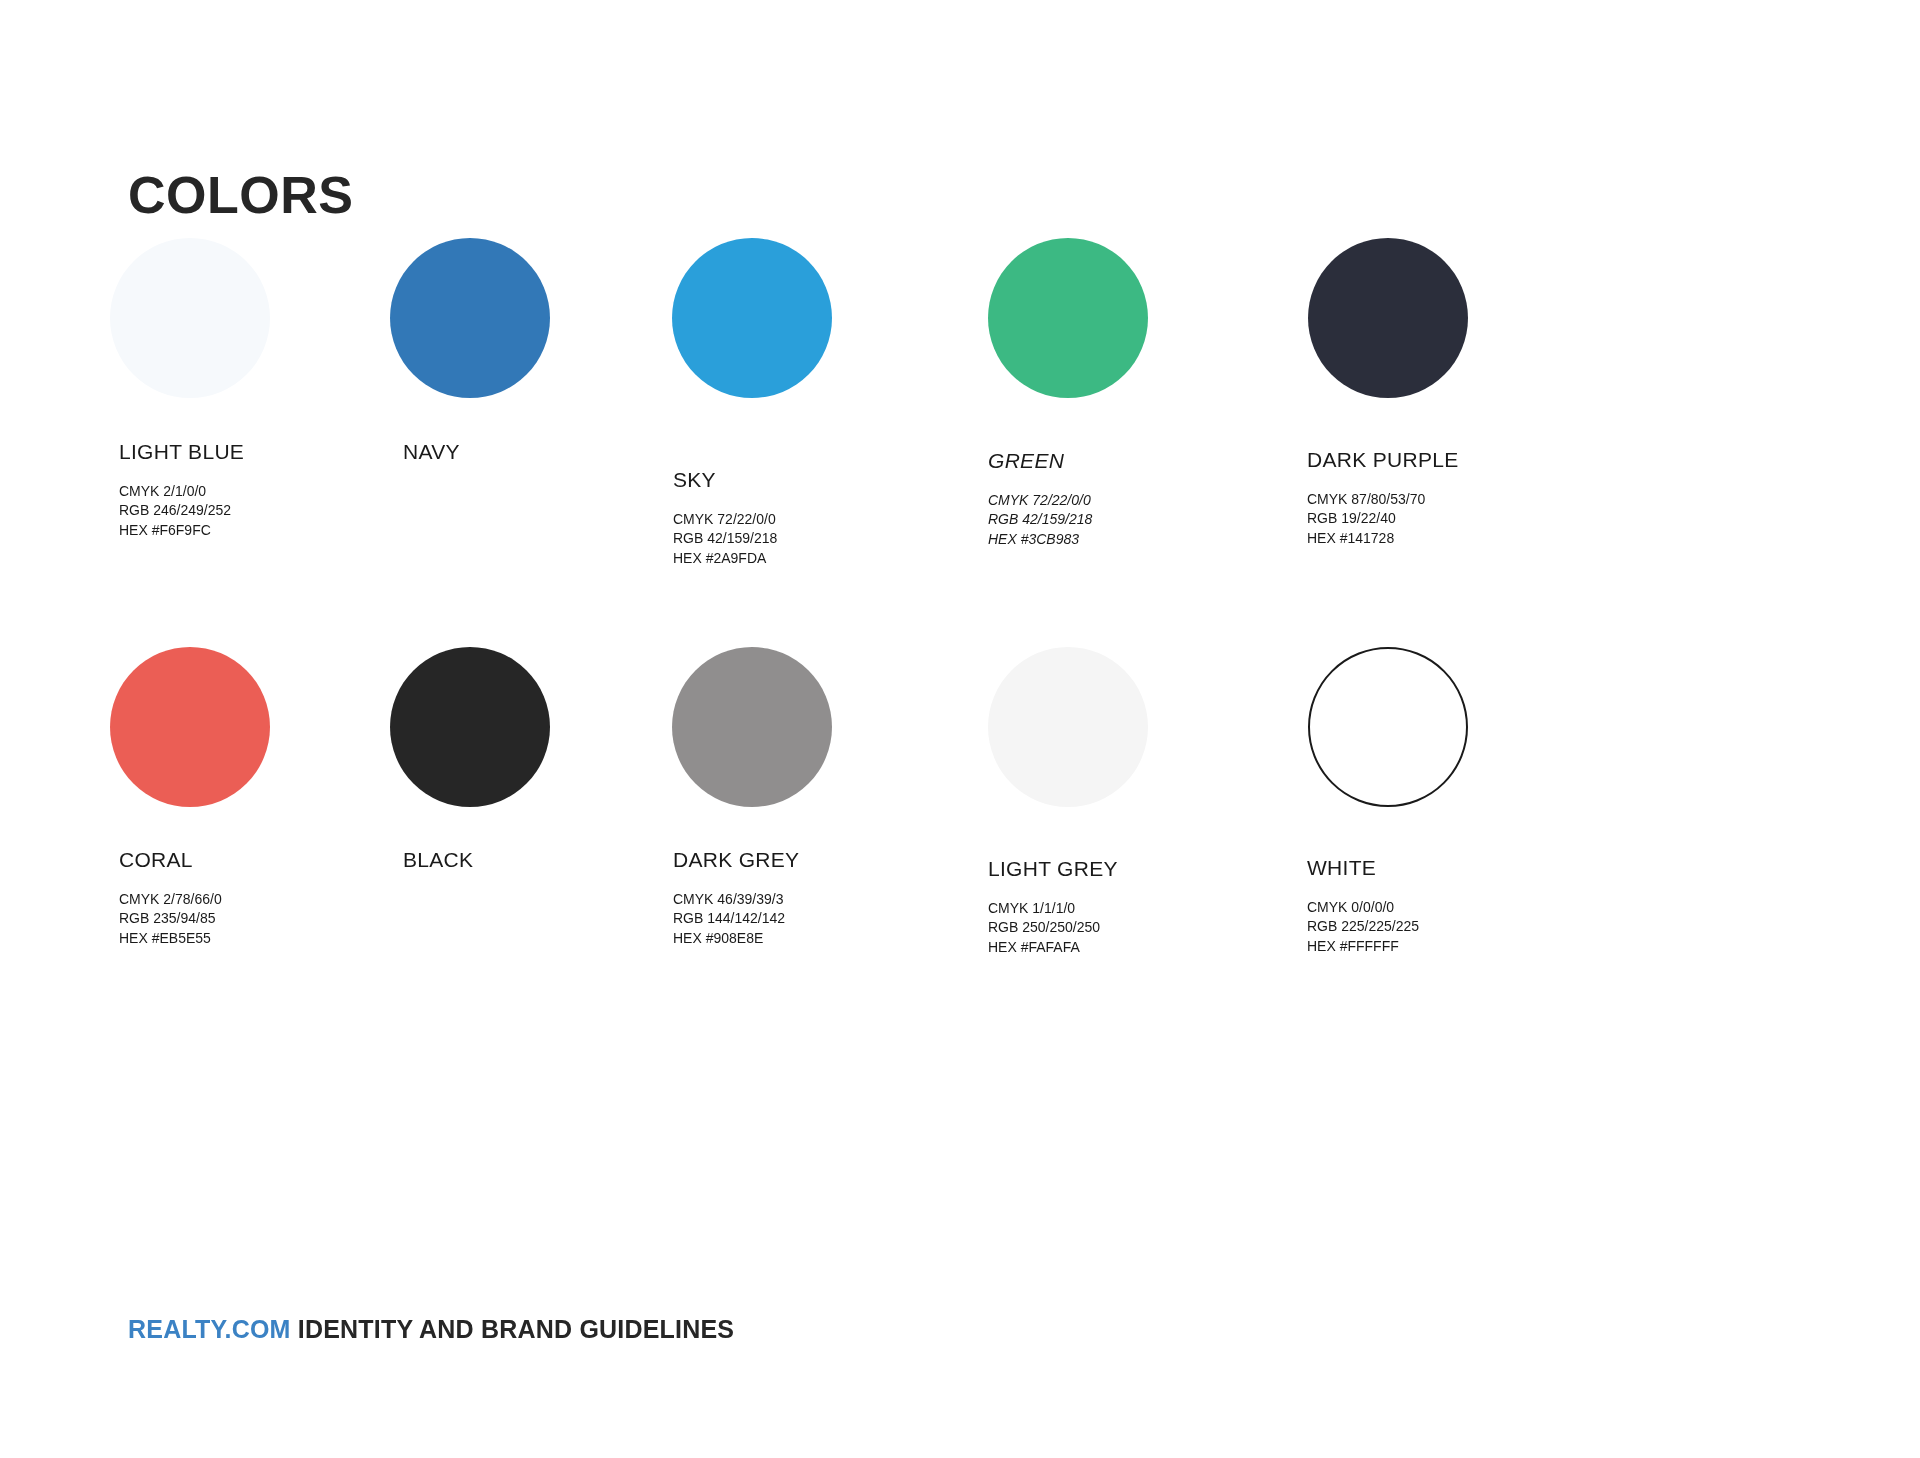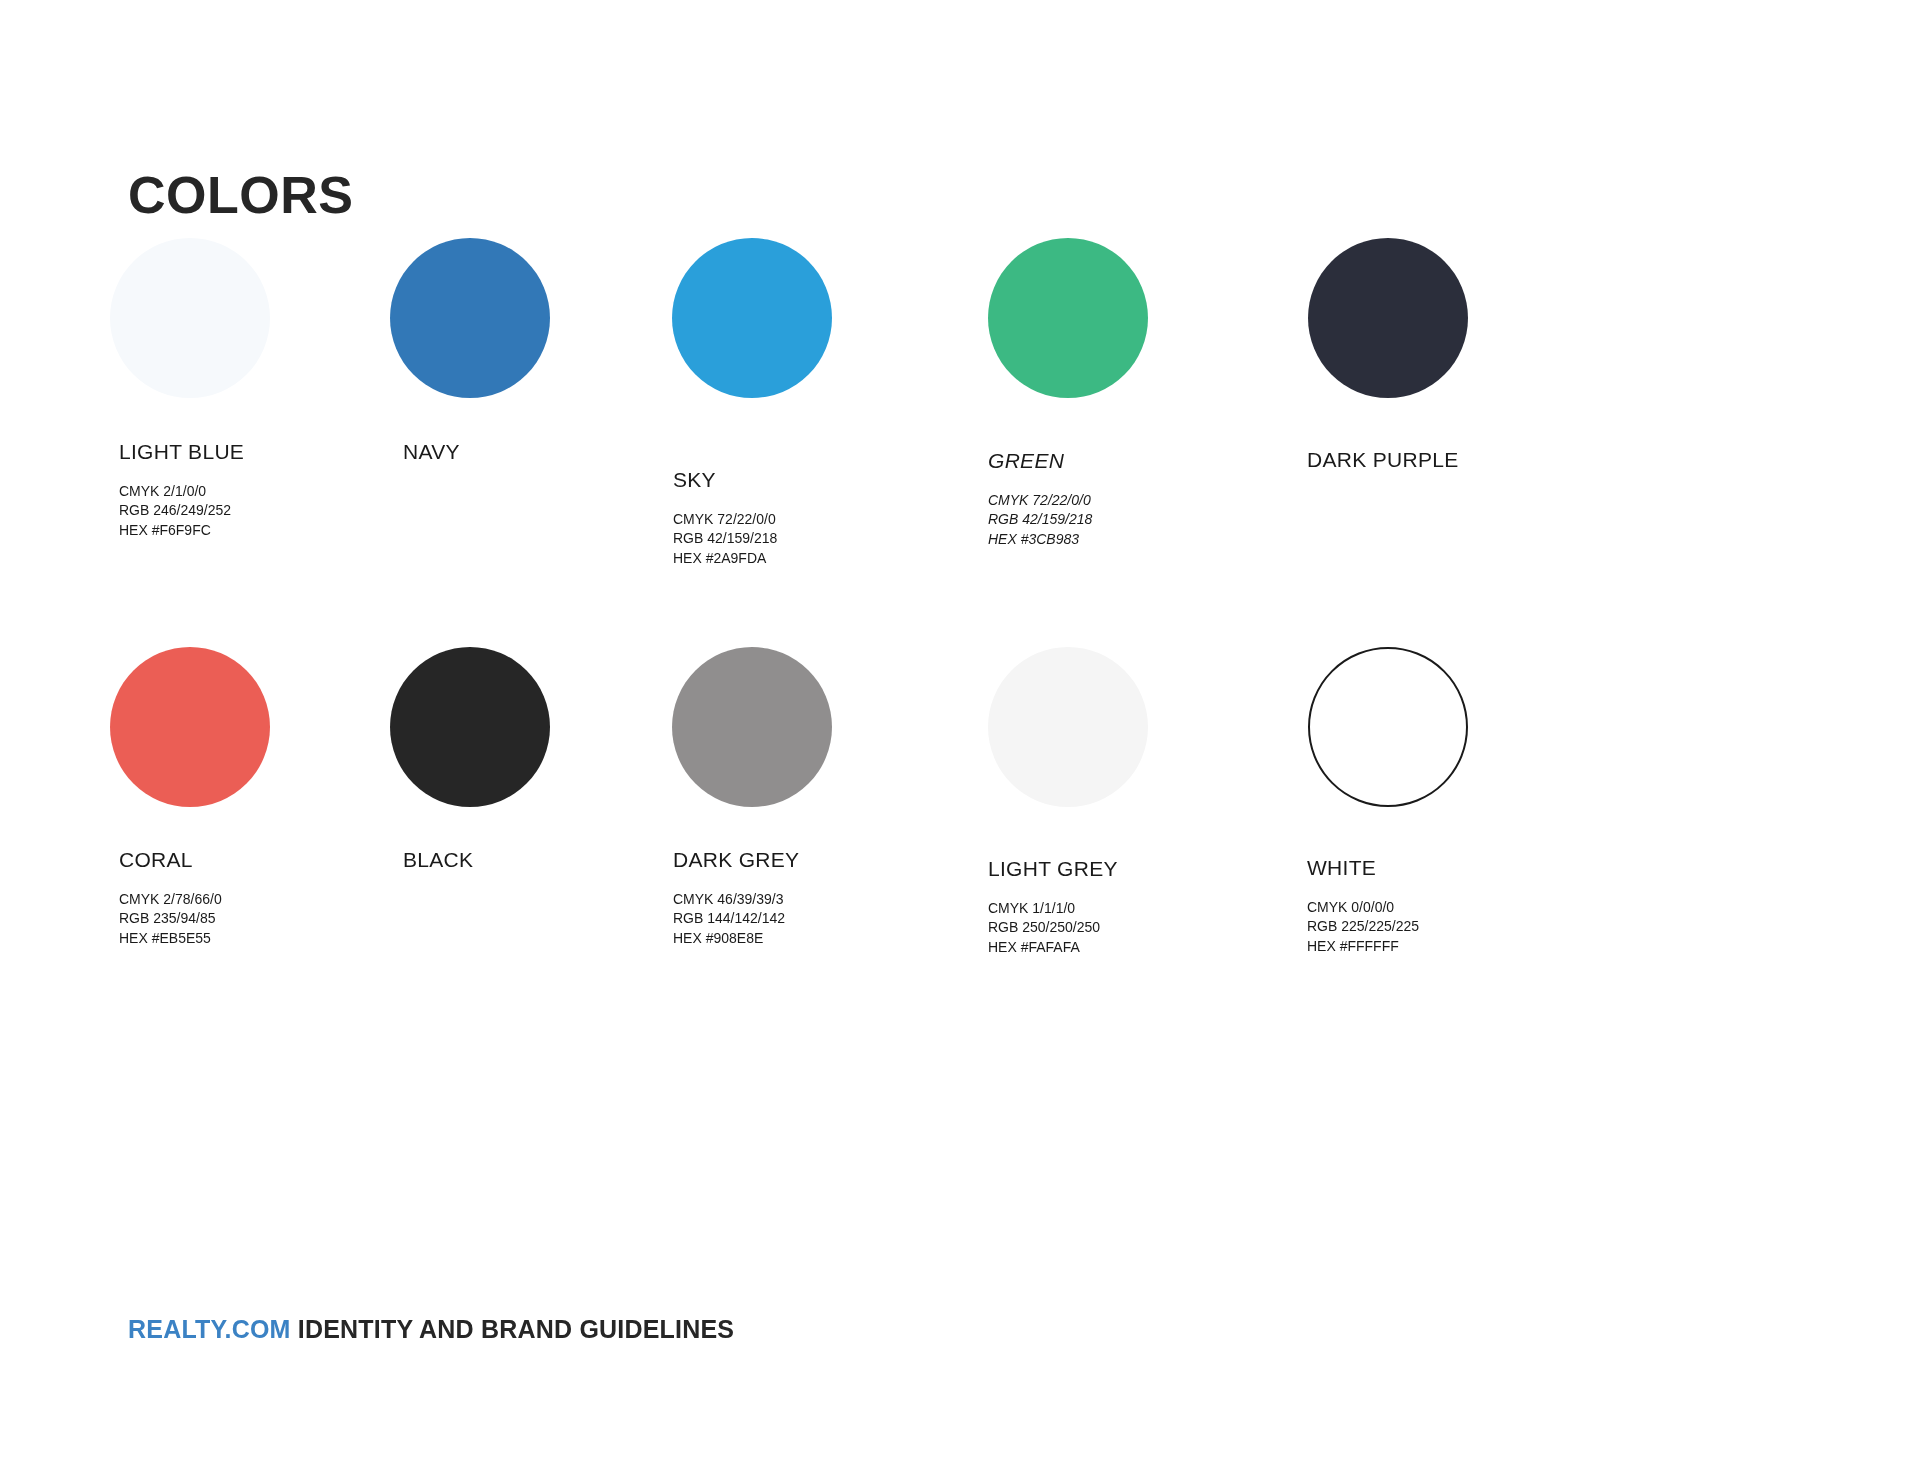--- a/index.html
+++ b/index.html
@@ -133,20 +133,25 @@
             <div>CMYK 72/22/0/0</div>
             <div>RGB 42/159/218</div>
             <div>HEX #3CB983</div>
           </div>
         </div>
       </div>
       <div class="swatch" style="left: 1307px; top: 238px;">
         <div class="swatch-disc" style="position: absolute; left: 1px; top: 0px; background: rgb(43, 46, 59);"></div>
         <div style="position: absolute; left: 0px; top: 211px;">
           <div class="swatch-name">DARK PURPLE</div>
+          <div class="swatch-specs">
+            <div>CMYK 87/80/53/70</div>
+            <div>RGB 19/22/40</div>
+            <div>HEX #141728</div>
+          </div>
         </div>
       </div>
       <div class="swatch" style="left: 119px; top: 647px;">
         <div class="swatch-disc" style="position: absolute; left: -9px; top: 0px; background: rgb(235, 94, 85);"></div>
         <div style="position: absolute; left: 0px; top: 202px;">
           <div class="swatch-name">CORAL</div>
           <div class="swatch-specs">
             <div>CMYK 2/78/66/0</div>
             <div>RGB 235/94/85</div>
             <div>HEX #EB5E55</div>

